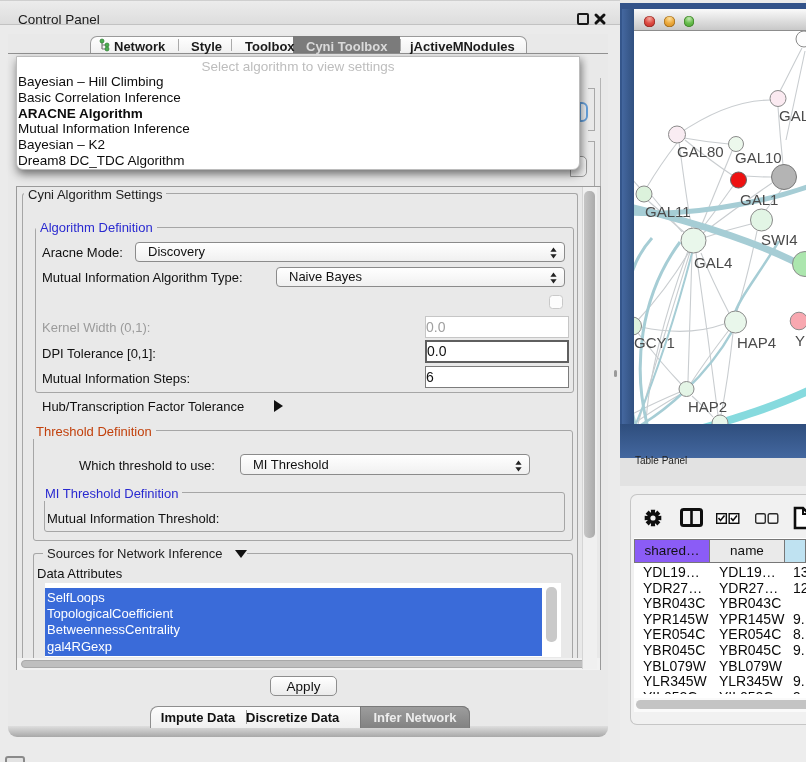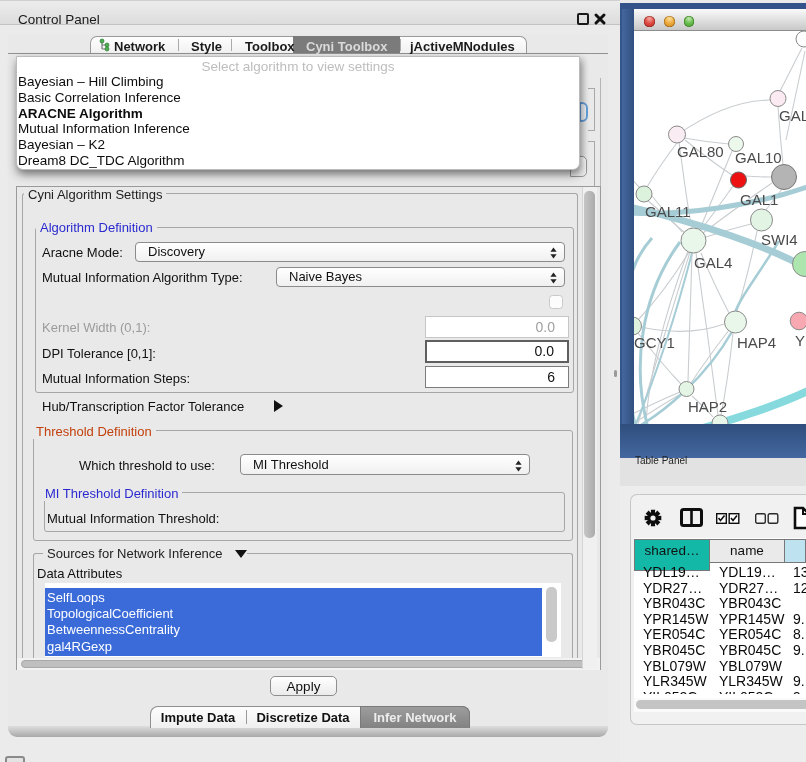--- a/index.html
+++ b/index.html
@@ -2,21 +2,21 @@
 <html><head><meta charset="utf-8"><style>
 *{margin:0;padding:0;box-sizing:border-box}
 html,body{width:806px;height:762px;background:#ebebeb;font-family:"Liberation Sans",sans-serif;overflow:hidden}
 #pg{position:relative;width:806px;height:762px;overflow:hidden}
 .a{position:absolute}
 .b{font-weight:bold}
 .lbl{position:absolute;font-size:13px;font-weight:normal;color:#111;white-space:nowrap}
 .dis{color:#9b9b9b}
 .combo{position:absolute;height:20px;border:1px solid #8b8b8b;border-radius:4px;background:linear-gradient(#ffffff,#f0f0f0);font-size:13px;color:#111;line-height:18px;padding-left:12px;white-space:nowrap}
 .carr{position:absolute;right:7px;top:3px}
-.tf{position:absolute;background:#fff;font-size:14px;color:#111;text-align:right;padding-right:13px}
+.tf{position:absolute;background:#fff;font-size:14px;color:#111;padding-right:6px}
 .grp{position:absolute;border:1px solid #a6a6a6;border-radius:3px}
 .gt{position:absolute;font-size:13px;color:#222;background:#e9e9e9;padding:0 4px;white-space:nowrap}
 </style></head><body>
 <div id="pg">
 
 <div class="a" style="left:0;top:0;width:9px;height:5px;background:#6f6f6f;border-radius:0 0 2px 0"></div>
 
 <div class="a" style="left:0;top:8;width:620px;height:25px;background:linear-gradient(#ececec,#dddddd);border-top:1px solid #cfcfcf;border-bottom:1px solid #c2c2c2"></div>
 <div class="a" style="left:18px;top:12px;font-size:13.5px;color:#1a1a1a">Control Panel</div>
 <div class="a" style="left:577px;top:13px;width:12px;height:12px;border:2px solid #1a1a1a;border-radius:2px"></div>
@@ -125,21 +125,21 @@
 
 <div class="a" style="left:582px;top:187px;width:15px;height:482px;background:#f0f0f0;border-left:1px solid #d5d5d5"></div>
 <div class="a" style="left:584px;top:191px;width:11px;height:347px;background:linear-gradient(90deg,#c6c6c6,#ababab);border-radius:5px"></div>
 
 <div class="a" style="left:270px;top:676px;width:67px;height:20px;border:1px solid #8e8e8e;border-radius:5px;background:linear-gradient(#ffffff,#ebebeb);text-align:center;font-size:13.5px;line-height:19px;color:#111">Apply</div>
 
 <div class="a" style="left:150px;top:706px;width:320px;height:22px;background:linear-gradient(#fdfdfd,#efefef);border:1px solid #8e8e8e;border-bottom:none;border-radius:8px 8px 0 0"></div>
 <div class="a" style="left:246px;top:710px;width:1px;height:14px;background:#999"></div>
 <div class="a" style="left:360px;top:706px;width:110px;height:22px;background:linear-gradient(#9d9d9d,#828282);border-radius:0 8px 0 0;border:1px solid #7a7a7a;border-bottom:none"></div>
 <div class="a b" style="left:150px;top:710px;width:96px;text-align:center;font-size:13px;color:#111">Impute Data</div>
-<div class="a b" style="left:246px;top:710px;width:114px;text-align:center;font-size:13px;color:#111">Discretize Data</div>
+<div class="a b" style="left:246px;top:710px;width:114px;font-size:13px;color:#111">Discretize Data</div>
 <div class="a b" style="left:360px;top:710px;width:110px;text-align:center;font-size:13px;color:#ededed">Infer Network</div>
 
 <div class="a" style="left:5px;top:756px;width:20px;height:10px;border:2px solid #8a8a8a;border-radius:3px;background:#e3e3e3"></div>
 
 <div class="a" style="left:614px;top:370px;width:3px;height:7px;background:#9a9a9a;border-radius:1.5px"></div>
 
 <div class="a" style="left:620px;top:3px;width:186px;height:455px;background:#35568b"></div>
 <div class="a" style="left:620px;top:3px;width:186px;height:7px;background:#33538a"></div>
 <div class="a" style="left:622px;top:9px;width:12px;height:415px;background:linear-gradient(90deg,#44679f,#31507f)"></div>
 <div class="a" style="left:620px;top:424px;width:186px;height:34px;background:linear-gradient(#2f4e7d,#43679f)"></div>
@@ -251,21 +251,21 @@
 <svg class="a" style="left:755px;top:513px" width="24" height="11" viewBox="0 0 24 11">
       <rect x="0.7" y="0.7" width="9.6" height="9.6" rx="1.5" fill="#f5f5f5" stroke="#2b2b2b" stroke-width="1.4"></rect>
       <rect x="13.2" y="0.7" width="9.6" height="9.6" rx="1.5" fill="#f5f5f5" stroke="#2b2b2b" stroke-width="1.4"></rect>
     </svg>
 <svg class="a" style="left:793px;top:506px" width="13" height="24" viewBox="0 0 13 24">
       <path d="M2,2 L10,2 L16,8 L16,22 L2,22 Z" fill="#fff" stroke="#0e0e0e" stroke-width="2.6"></path>
       <path d="M10,2 L10,8 L16,8" fill="none" stroke="#0e0e0e" stroke-width="2"></path>
     </svg>
 
 <div class="a" style="left:634px;top:538px;width:172px;height:160px;background:#fff"></div>
-<div class="a" style="left:634px;top:539px;width:76px;height:32px;background:#14b8a6;border:1px solid #777;font-size:13.5px;text-align:center;line-height:22px;color:#111">shared…</div>
+<div class="a" style="left:634px;top:539px;width:76px;height:24px;background:#8b5cf6;border:1px solid #777;font-size:13.5px;text-align:center;line-height:22px;color:#111">shared…</div>
 <div class="a" style="left:710px;top:539px;width:75px;height:24px;background:#eaeaea;border:1px solid #777;border-left:none;font-size:13.5px;text-align:center;line-height:22px;color:#111">name</div>
 <div class="a" style="left:785px;top:539px;width:21px;height:24px;background:#bfe2f1;border:1px solid #777;border-left:none"></div>
 <div class="a" style="left:643px;top:565px;font-size:14px;color:#0a0a0a;line-height:15.6px">YDL19…<br>YDR27…<br>YBR043C<br>YPR145W<br>YER054C<br>YBR045C<br>YBL079W<br>YLR345W<br>YIL052C</div>
 <div class="a" style="left:719px;top:565px;font-size:14px;color:#0a0a0a;line-height:15.6px">YDL19…<br>YDR27…<br>YBR043C<br>YPR145W<br>YER054C<br>YBR045C<br>YBL079W<br>YLR345W<br>YIL052C</div>
 <div class="a" style="left:793px;top:565px;font-size:14px;color:#0a0a0a;line-height:15.6px">13<br>12<br>&nbsp;<br>9.<br>8.<br>9.<br>&nbsp;<br>9.<br>9.</div>
 <div class="a" style="left:634px;top:694px;width:172px;height:4px;background:#fff"></div>
 <div class="a" style="left:634px;top:698px;width:172px;height:14px;background:#fafafa"></div>
 <div class="a" style="left:636px;top:700px;width:170px;height:9px;background:#c4c4c4;border-radius:4.5px 0 0 4.5px"></div>
 
 </div>

